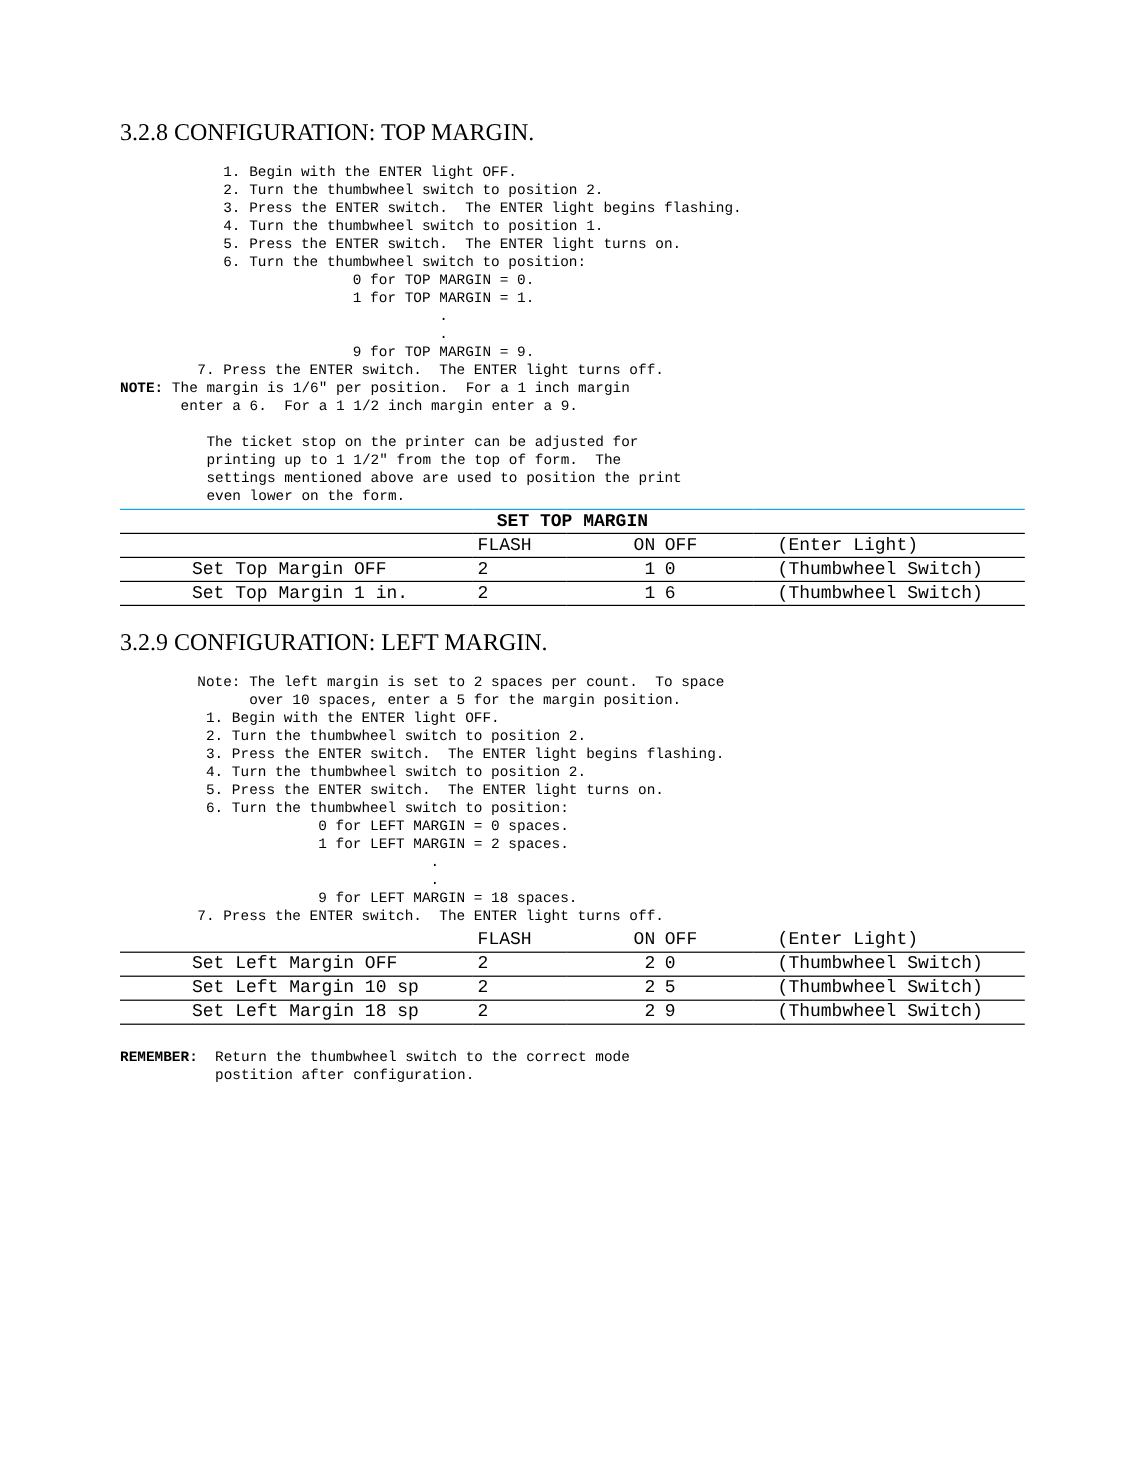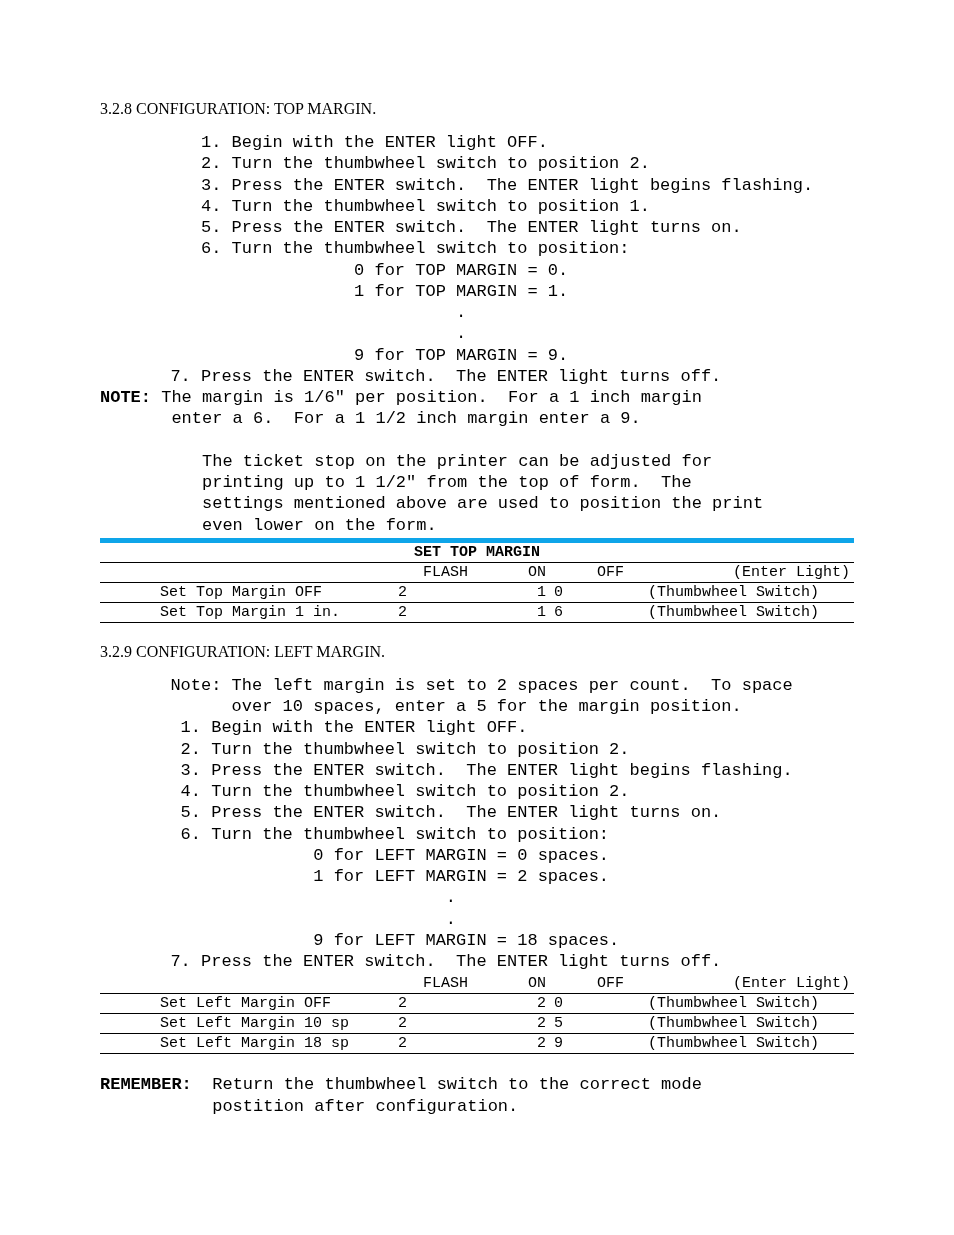--- a/index.html
+++ b/index.html
@@ -5,26 +5,26 @@
   body {
     background: #fff;
     margin: 0;
     padding: 100px 100px 60px 100px;
     width: 954px;
     box-sizing: border-box;
     color: #000;
   }
   .heading {
     font-family: "Times New Roman", Times, serif;
-    font-size: 16px;
+    font-size: 20px;
     margin-bottom: 14px;
   }
   .mono {
     font-family: "Courier New", Courier, monospace;
-    font-size: 17px;
+    font-size: 12px;
     line-height: 1.25;
     white-space: pre;
   }
   .block {
     margin-left: 50px;
   }
   table.mono-table {
     font-family: "Courier New", Courier, monospace;
     font-size: 15px;
     border-collapse: collapse;
@@ -34,24 +34,24 @@
   }
   table.mono-table td, table.mono-table th {
     border-bottom: 1px solid #000;
     padding: 1px 4px;
     text-align: left;
     font-weight: normal;
   }
   table.mono-table .title-row td {
     text-align: center;
     font-weight: bold;
-    border-top: 5px solid #0ea5e9;
+    border-top: 1px solid #0ea5e9;
   }
   table.mono-table .header-row td {
-    text-align: right;
+    text-align: left;
   }
   .col-label { width: 230px; padding-left: 60px !important;}
   .col-f { width: 70px; text-align:right;}
   .col-on { width: 70px; text-align:right !important;}
   .col-off { width: 70px; text-align:center;}
   .col-note { padding-left:20px !important;}
   .remember {
     margin-top: 14px;
   }
 </style>

